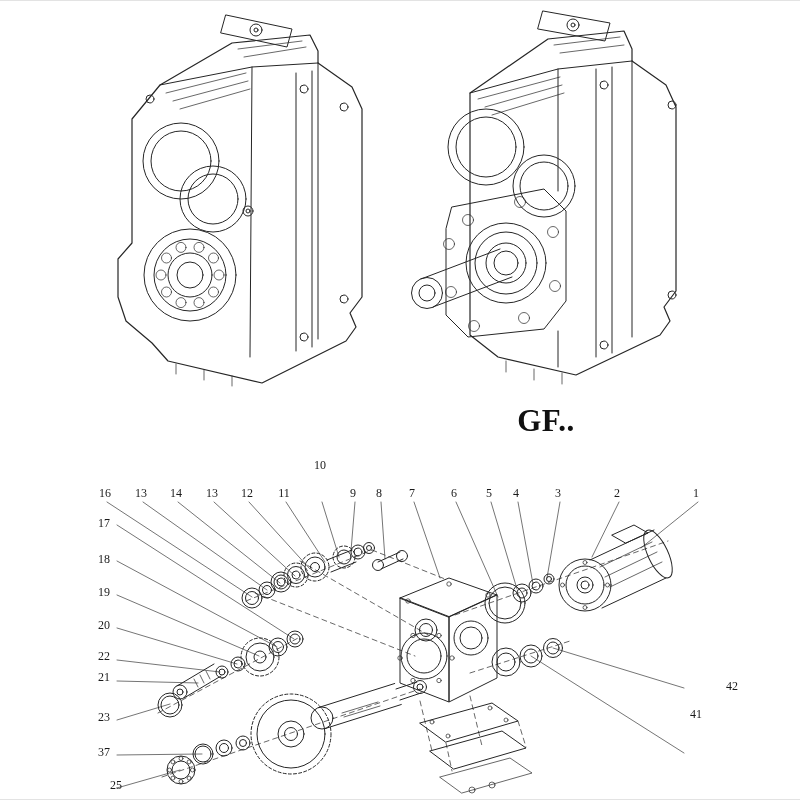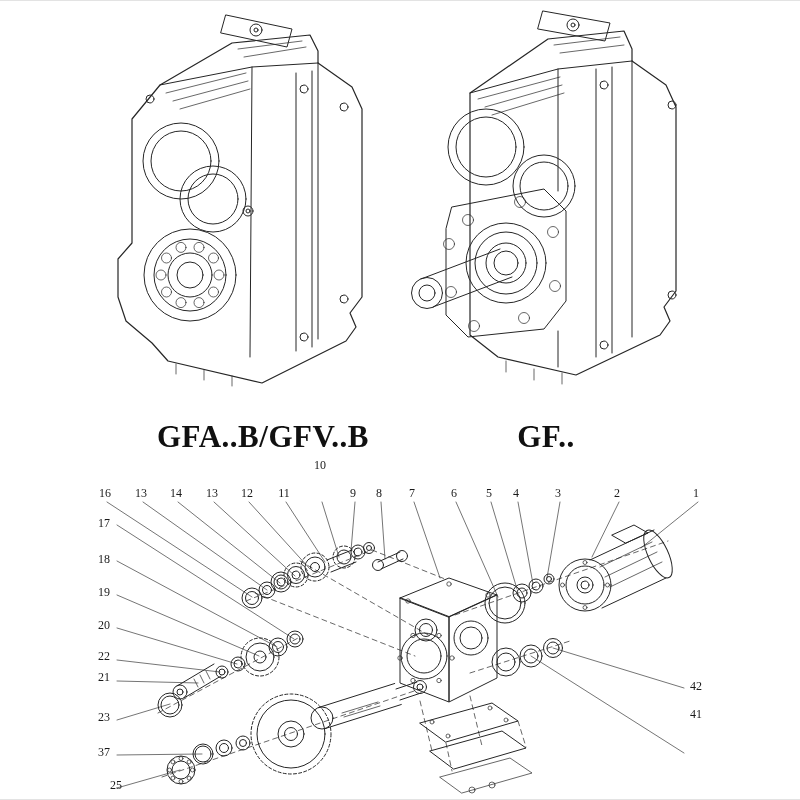--- a/index.html
+++ b/index.html
@@ -320,22 +320,21 @@
         <line x1="396" y1="688" x2="417" y2="681"></line>
         <circle cx="420" cy="686" r="6.5"></circle>
           <circle cx="420" cy="686" r="3"></circle>
         <line class="thin" x1="342" y1="712" x2="378" y2="701"></line>
         <line class="thin" x1="344" y1="716" x2="380" y2="705"></line>
       </g>
 
     </g>
   </svg>
 
-  <div class="model-label" style="left:263px; top:436px;">GFA..B/GFV..B</div>
-  <div class="model-label" style="left:546px; top:436px;text-align:right;">GF..</div>
+  <div class="model-label" style="left:546px; top:420px;text-align:right;">GF..</div>
 
   <div>
     <span class="callout" style="left:105px;top:492px">16</span>
     <span class="callout" style="left:141px;top:492px">13</span>
     <span class="callout" style="left:176px;top:492px">14</span>
     <span class="callout" style="left:212px;top:492px">13</span>
     <span class="callout" style="left:247px;top:492px">12</span>
     <span class="callout" style="left:284px;top:492px">11</span>
     <span class="callout" style="left:320px;top:464px">10</span>
     <span class="callout" style="left:353px;top:492px">9</span>
@@ -351,17 +350,17 @@
     <span class="callout" style="left:104px;top:522px">17</span>
     <span class="callout" style="left:104px;top:558px">18</span>
     <span class="callout" style="left:104px;top:591px">19</span>
     <span class="callout" style="left:104px;top:624px">20</span>
     <span class="callout" style="left:104px;top:676px">21</span>
     <span class="callout" style="left:104px;top:655px">22</span>
     <span class="callout" style="left:104px;top:716px">23</span>
     <span class="callout" style="left:104px;top:751px">37</span>
     <span class="callout" style="left:116px;top:784px">25</span>
 
-    <span class="callout" style="left:696px;top:685px">42</span>
+    <span class="callout" style="left:732px;top:685px">42</span>
     <span class="callout" style="left:696px;top:713px">41</span>
   </div>
 
 </div>
 
 </body></html>

